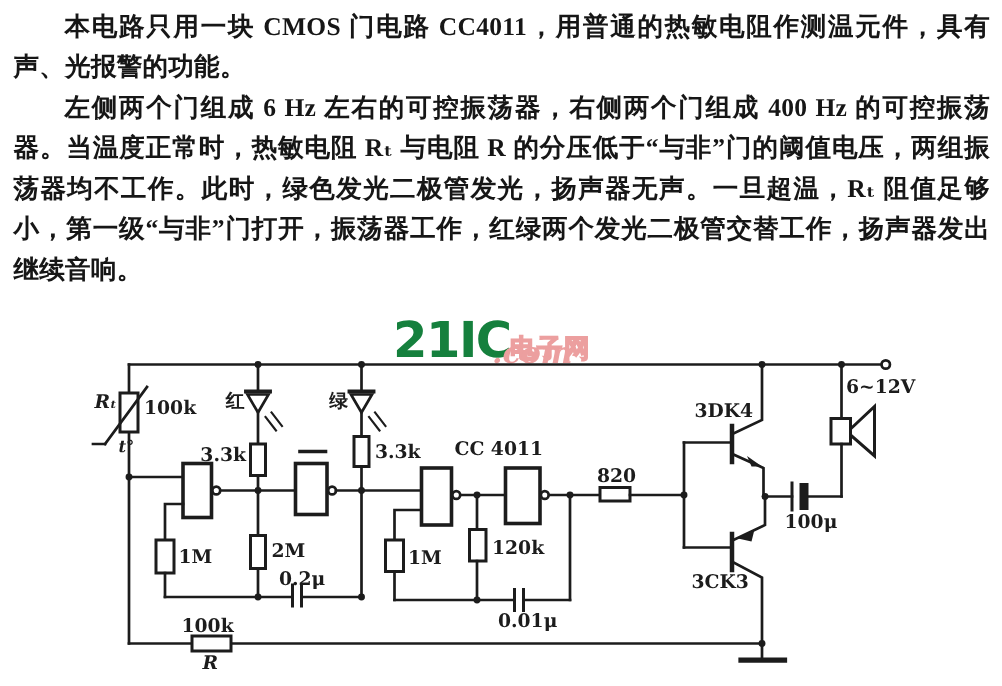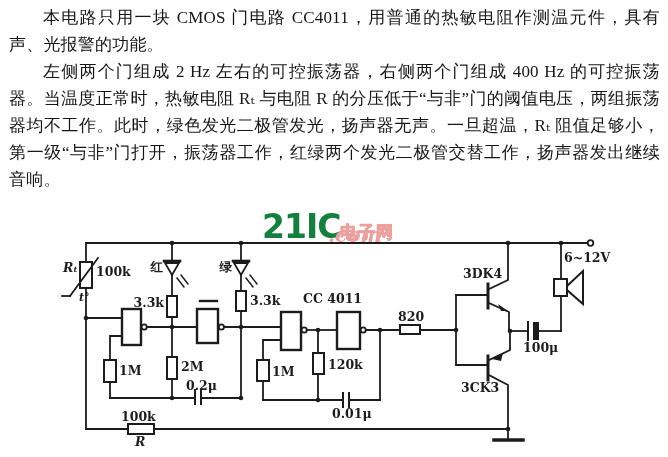--- a/index.html
+++ b/index.html
@@ -1,19 +1,19 @@
 <!DOCTYPE html>
 <html><head>
 <meta charset="utf-8">
 <style>
   html,body{margin:0;padding:0;background:#ffffff;}
   .page{position:relative;width:668px;height:457px;background:#ffffff;overflow:hidden;
         font-family:"Liberation Serif","DejaVu Serif",serif;}
   .text-block{position:absolute;left:9px;top:4px;width:651px;color:#161616;}
-  .text-block p{margin:0;font-size:17px;line-height:27px;font-weight:normal;
+  .text-block p{margin:0;font-size:17px;line-height:27px;font-weight:bold;
                 text-align:justify;text-indent:2em;letter-spacing:0.2px;}
   .watermark{position:absolute;left:262px;top:206px;width:180px;height:42px;
              pointer-events:none;}
   .wm-brand{position:absolute;left:0;top:4px;font-family:"DejaVu Sans",sans-serif;
             font-weight:bold;font-size:33px;line-height:1;color:#15803d;letter-spacing:-1px;}
   .wm-cn{position:absolute;left:78px;top:15px;font-size:17px;font-weight:bold;
          color:#4d7c0f;-webkit-text-stroke:1px #ec9f9f;letter-spacing:1px;}
   .wm-com{position:absolute;left:66px;top:17px;font-family:"DejaVu Serif",serif;
           font-style:italic;font-weight:bold;font-size:20px;color:#ec9f9f;}
   svg.circuit{position:absolute;left:0;top:232px;}
@@ -22,21 +22,21 @@
   svg.circuit text.it{font-style:italic;}
   svg.circuit text.small{font-size:11px;}
 </style>
 </head>
 <body>
 
 <div class="page">
 
   <div class="text-block">
     <p>本电路只用一块 CMOS 门电路 CC4011，用普通的热敏电阻作测温元件，具有声、光报警的功能。</p>
-    <p>左侧两个门组成 2 Hz 左右的可控振荡器，右侧两个门组成 400 Hz 的可控振荡器。当温度正常时，热敏电阻 Rₜ 与电阻 R 的分压低于“与非”门的阈值电压，两组振荡器均不工作。此时，绿色发光二极管发光，扬声器无声。一旦超温，Rₜ 阻值足够小，第一级“与非”门打开，振荡器工作，红绿两个发光二极管交替工作，扬声器发出继续音响。</p>
+    <p>左侧两个门组成 6 Hz 左右的可控振荡器，右侧两个门组成 400 Hz 的可控振荡器。当温度正常时，热敏电阻 Rₜ 与电阻 R 的分压低于“与非”门的阈值电压，两组振荡器均不工作。此时，绿色发光二极管发光，扬声器无声。一旦超温，Rₜ 阻值足够小，第一级“与非”门打开，振荡器工作，红绿两个发光二极管交替工作，扬声器发出继续音响。</p>
   </div>
 
   <div class="watermark">
     <span class="wm-brand">21IC</span>
     <span class="wm-cn">电子网</span>
     <span class="wm-com">.com</span>
   </div>
 
   <svg class="circuit" width="668" height="225" viewBox="0 232 668 225" stroke="#1c1c1c" stroke-width="1.8" fill="none" stroke-linecap="square">
 

